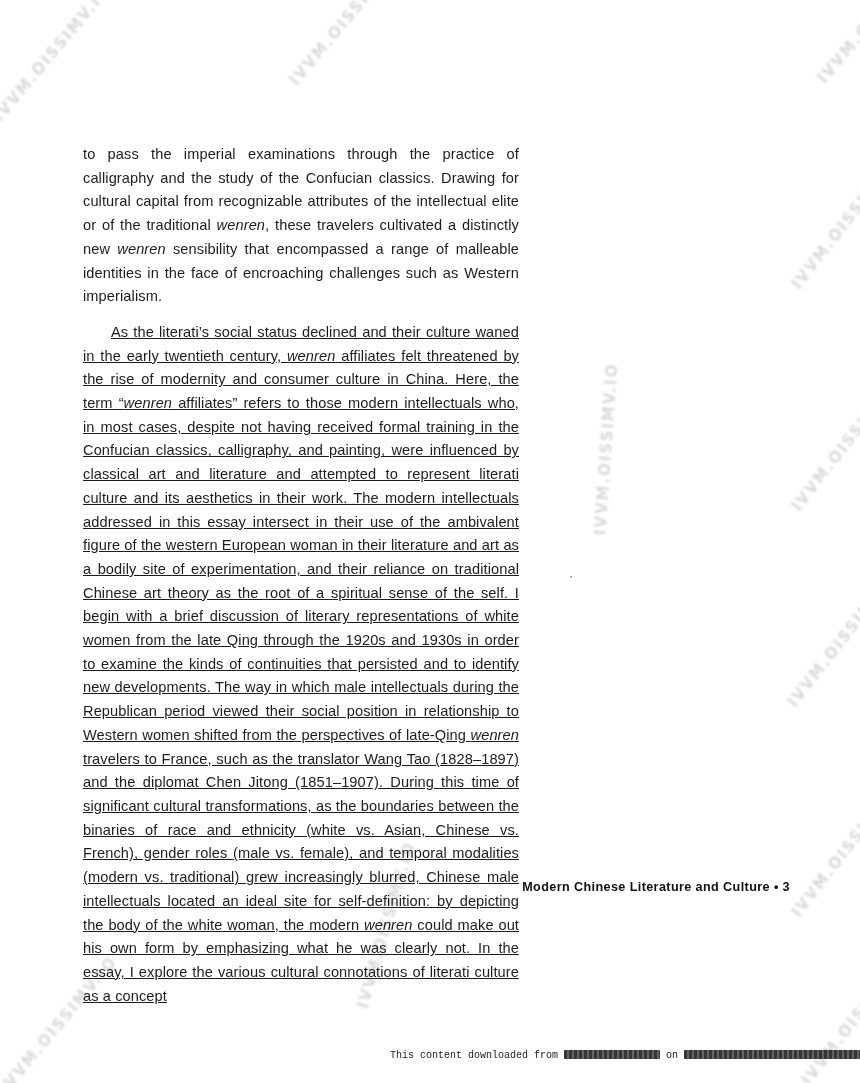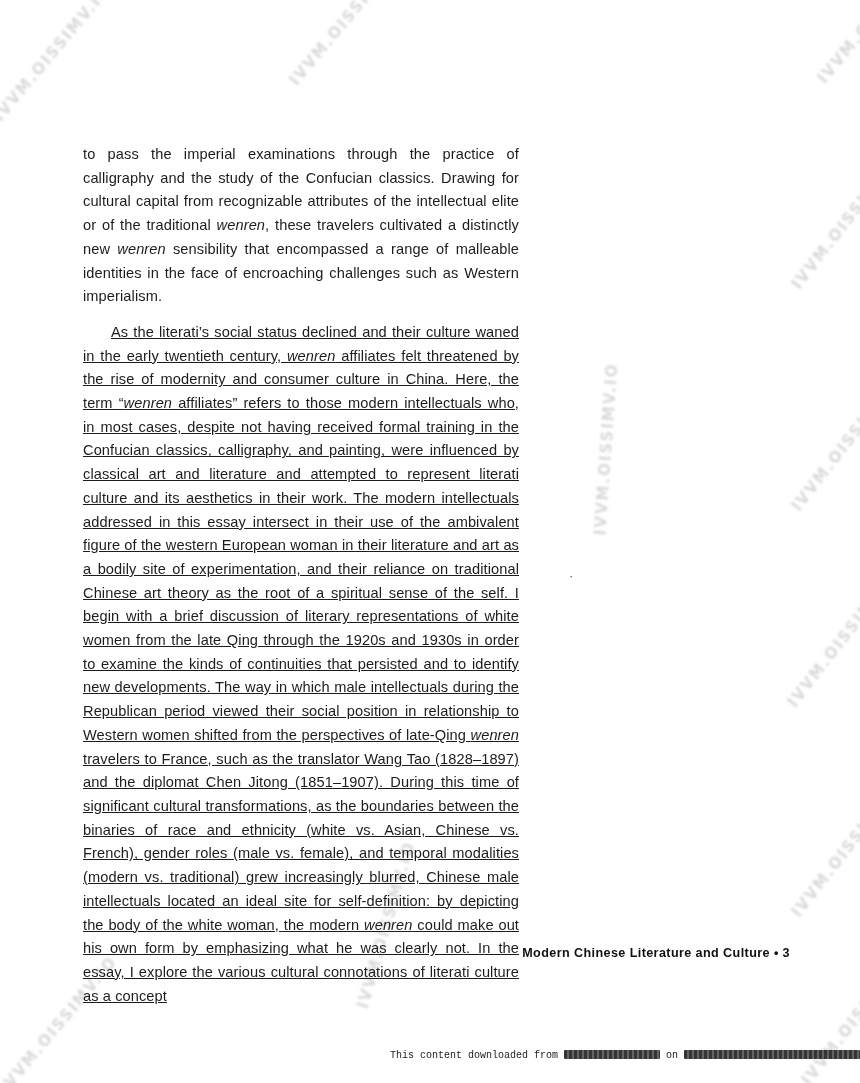--- a/index.html
+++ b/index.html
@@ -25,21 +25,21 @@
     letter-spacing: 0.1px;
   }
   .text-block p { margin: 12px; }
   .text-block p.indent { text-indent: 28px; text-decoration: underline; }
   .text-block i { font-style: italic; }
 
   
   .running-footer {
     position: absolute;
     right: 70px;
-    top: 946px;
+    top: 880px;
     font-size: 12.6px;
     font-weight: bold;
     letter-spacing: 0.4px;
     color: #111;
     white-space: nowrap;
   }
 
   
   .jstor-footer {
     position: absolute;

